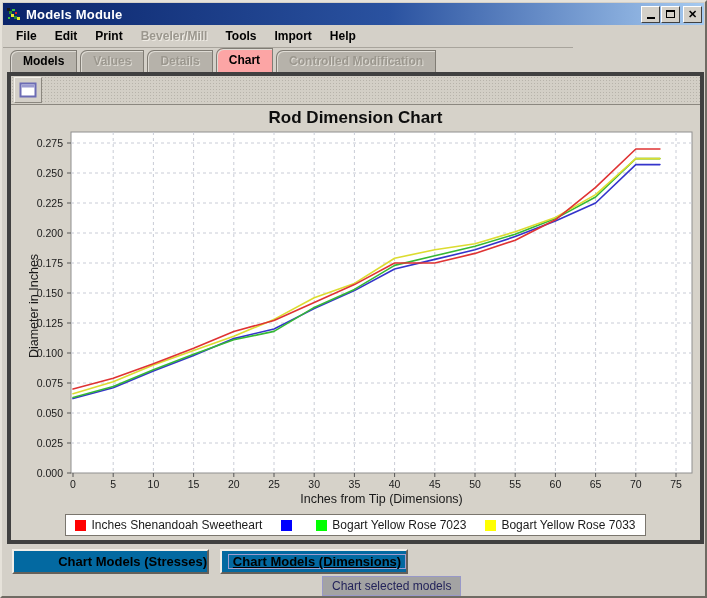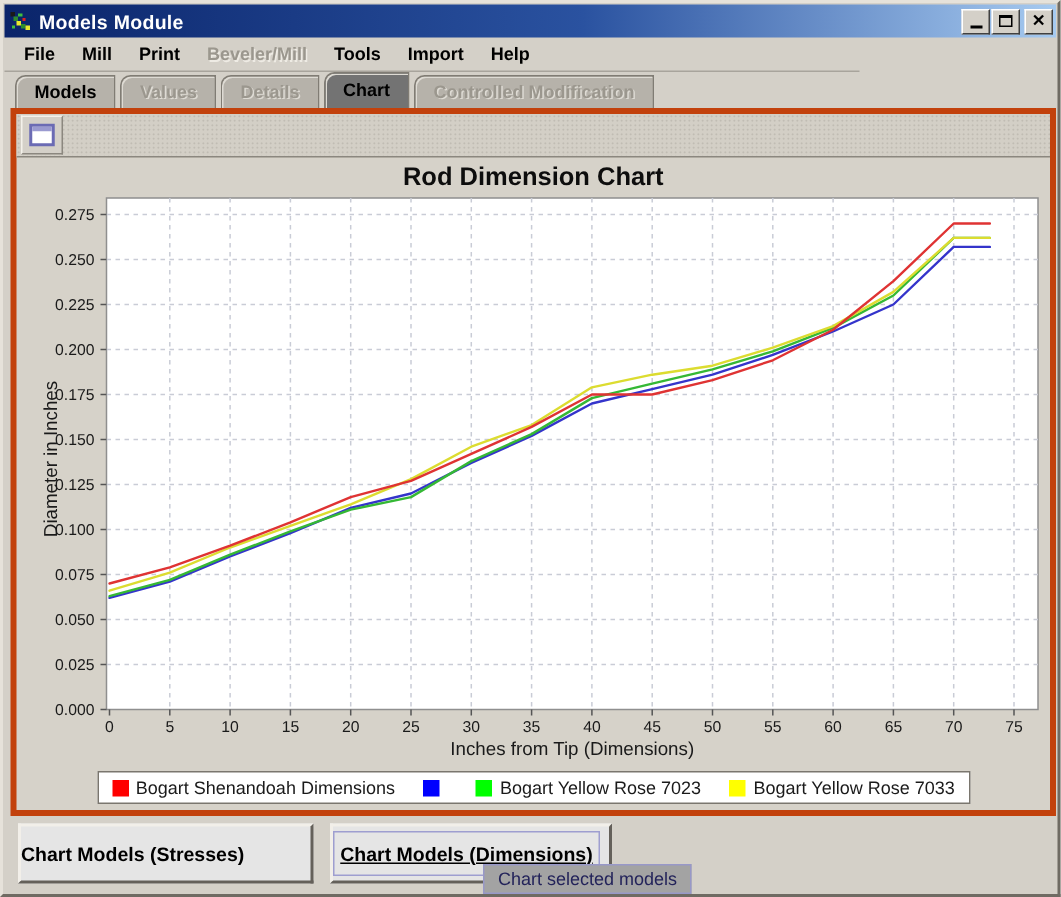--- a/index.html
+++ b/index.html
@@ -42,25 +42,25 @@
     display:flex;align-items:flex-end;padding-left:7px;box-sizing:border-box;
   }
   .tab{
     height:21px;line-height:21px;padding:0 12px;margin-right:3px;
     background:#b6b2aa;font-size:12px;font-weight:bold;color:#000;
     border:1px solid #807c74;border-bottom:none;
     border-top-left-radius:7px;
     box-shadow:inset 1px 1px 0 #dedbd4;
   }
   .tab.disabled{color:#9b978e;text-shadow:1px 1px 0 #dedbd4;}
-  .tab.selected{background:#737373;height:23px;line-height:23px;}
+  .tab.selected{background:#fca5a5;height:23px;line-height:23px;}
   
   .panel{
     position:absolute;left:5px;top:70px;width:697px;height:472px;box-sizing:border-box;
-    border:4px solid #c2410c;background:#d6d2c9;
+    border:4px solid #404040;background:#d6d2c9;
   }
   .toolbar{
     height:29px;border-bottom:1px solid #8b877f;box-sizing:border-box;
     background-color:#d3cfc6;
     background-image:radial-gradient(circle,#b7b3aa 26%,rgba(0,0,0,0) 30%);
     background-size:3px 3px;
     display:flex;align-items:center;
   }
   .toolbar-btn{
     width:26px;height:24px;margin-left:3px;background:#d4d0c8;
@@ -76,24 +76,24 @@
     height:22px;display:flex;justify-content:center;align-items:flex-start;
   }
   .legend-box{
     background:#fff;border:1px solid #7a766e;padding:3px 9px;
     display:flex;align-items:center;gap:19px;
   }
   .legend-item{display:flex;align-items:center;font-size:12px;color:#1a1a1a;white-space:nowrap;}
   .legend-swatch{width:11px;height:11px;margin-right:5px;display:inline-block;}
   
   .action-btn{
-    position:absolute;top:547px;height:40px;box-sizing:border-box;
-    background:#e5e5e5;border:2px solid;border-color:#f2efe9 #64605a #64605a #f2efe9;
+    position:absolute;top:547px;height:25px;box-sizing:border-box;
+    background:#0369a1;border:2px solid;border-color:#f2efe9 #64605a #64605a #f2efe9;
     font-family:"Liberation Sans",sans-serif;font-size:13px;font-weight:bold;color:#000;
-    display:flex;align-items:center;justify-content:flex-start;padding:0;
+    display:flex;align-items:center;justify-content:flex-end;padding:0;
   }
   #btn-stresses{left:10px;width:197px;}
   #btn-dimensions{left:218px;width:188px;text-decoration:underline;}
   .focus-ring{
     display:flex;align-items:center;justify-content:center;
     width:calc(100% - 6px);height:calc(100% - 6px);
     border:1px solid #9e9ed0;box-sizing:border-box;
   }
   .tooltip{
     position:absolute;left:320px;top:574px;height:20px;box-sizing:border-box;
@@ -124,21 +124,21 @@
         <span class="glyph-max"></span>
       </span>
     <span class="win-btn close">
         <span>✕</span>
       </span>
   </span>
 </div>
 
 <div class="menubar">
   <span class="menu-item">File</span>
-  <span class="menu-item">Mill</span>
+  <span class="menu-item">Edit</span>
   <span class="menu-item">Print</span>
   <span class="menu-item disabled">Beveler/Mill</span>
   <span class="menu-item">Tools</span>
   <span class="menu-item">Import</span>
   <span class="menu-item">Help</span>
 </div>
 
 <div class="tabrow">
   <span class="tab">Models</span>
   <span class="tab disabled">Values</span>
@@ -245,21 +245,21 @@
       <text x="27" y="177" text-anchor="middle" font-size="12.5" fill="#1a1a1a" font-family="Liberation Sans, sans-serif" transform="rotate(-90 27 177)">Diameter in Inches</text>
       <polyline points="62,269.6 102.19999999999999,258.8 142.39999999999998,242 182.6,226.39999999999998 222.79999999999998,209.6 263,200 303.2,179.6 343.4,161.6 383.59999999999997,139.99999999999997 423.79999999999995,130.4 463.99999999999994,120.80000000000001 504.19999999999993,107.6 544.4,92 584.5999999999999,74 624.8,35.599999999999966 648.92,35.599999999999966" fill="none" stroke="#3434cb" stroke-width="1.6" stroke-linejoin="round" stroke-linecap="round"></polyline>
       <polyline points="62,268.4 102.19999999999999,257.6 142.39999999999998,240.8 182.6,225.2 222.79999999999998,210.8 263,202.4 303.2,178.39999999999998 343.4,160.4 383.59999999999997,136.4 423.79999999999995,126.80000000000001 463.99999999999994,117.19999999999999 504.19999999999993,105.19999999999999 544.4,89.6 584.5999999999999,68 624.8,29.599999999999966 648.92,29.599999999999966" fill="none" stroke="#35b835" stroke-width="1.6" stroke-linejoin="round" stroke-linecap="round"></polyline>
       <polyline points="62,264.8 102.19999999999999,252.8 142.39999999999998,236 182.6,221.60000000000002 222.79999999999998,207.2 263,190.4 303.2,168.8 343.4,154.4 383.59999999999997,129.20000000000002 423.79999999999995,120.80000000000001 463.99999999999994,114.79999999999998 504.19999999999993,102.79999999999998 544.4,88.4 584.5999999999999,65.59999999999997 624.8,29.599999999999966 648.92,29.599999999999966" fill="none" stroke="#dcdc30" stroke-width="1.6" stroke-linejoin="round" stroke-linecap="round"></polyline>
       <polyline points="62,260 102.19999999999999,249.2 142.39999999999998,234.8 182.6,219.2 222.79999999999998,202.4 263,191.6 303.2,173.60000000000002 343.4,155.6 383.59999999999997,134 423.79999999999995,134 463.99999999999994,124.4 504.19999999999993,111.19999999999999 544.4,90.80000000000001 584.5999999999999,58.400000000000034 624.8,20 648.92,20" fill="none" stroke="#df3333" stroke-width="1.6" stroke-linejoin="round" stroke-linecap="round"></polyline>
     </svg>
   <div class="legend">
     <div class="legend-box">
       <span class="legend-item">
         <span class="legend-swatch" style="background: rgb(255, 0, 0);"></span>
-        <span>Bogart Shenandoah Dimensions</span>
+        <span>Inches Shenandoah Sweetheart</span>
       </span>
       <span class="legend-item">
         <span class="legend-swatch" style="background: rgb(0, 0, 255);"></span>
       </span>
       <span class="legend-item">
         <span class="legend-swatch" style="background: rgb(0, 255, 0);"></span>
         <span>Bogart Yellow Rose 7023</span>
       </span>
       <span class="legend-item">
         <span class="legend-swatch" style="background: rgb(255, 255, 0);"></span>

